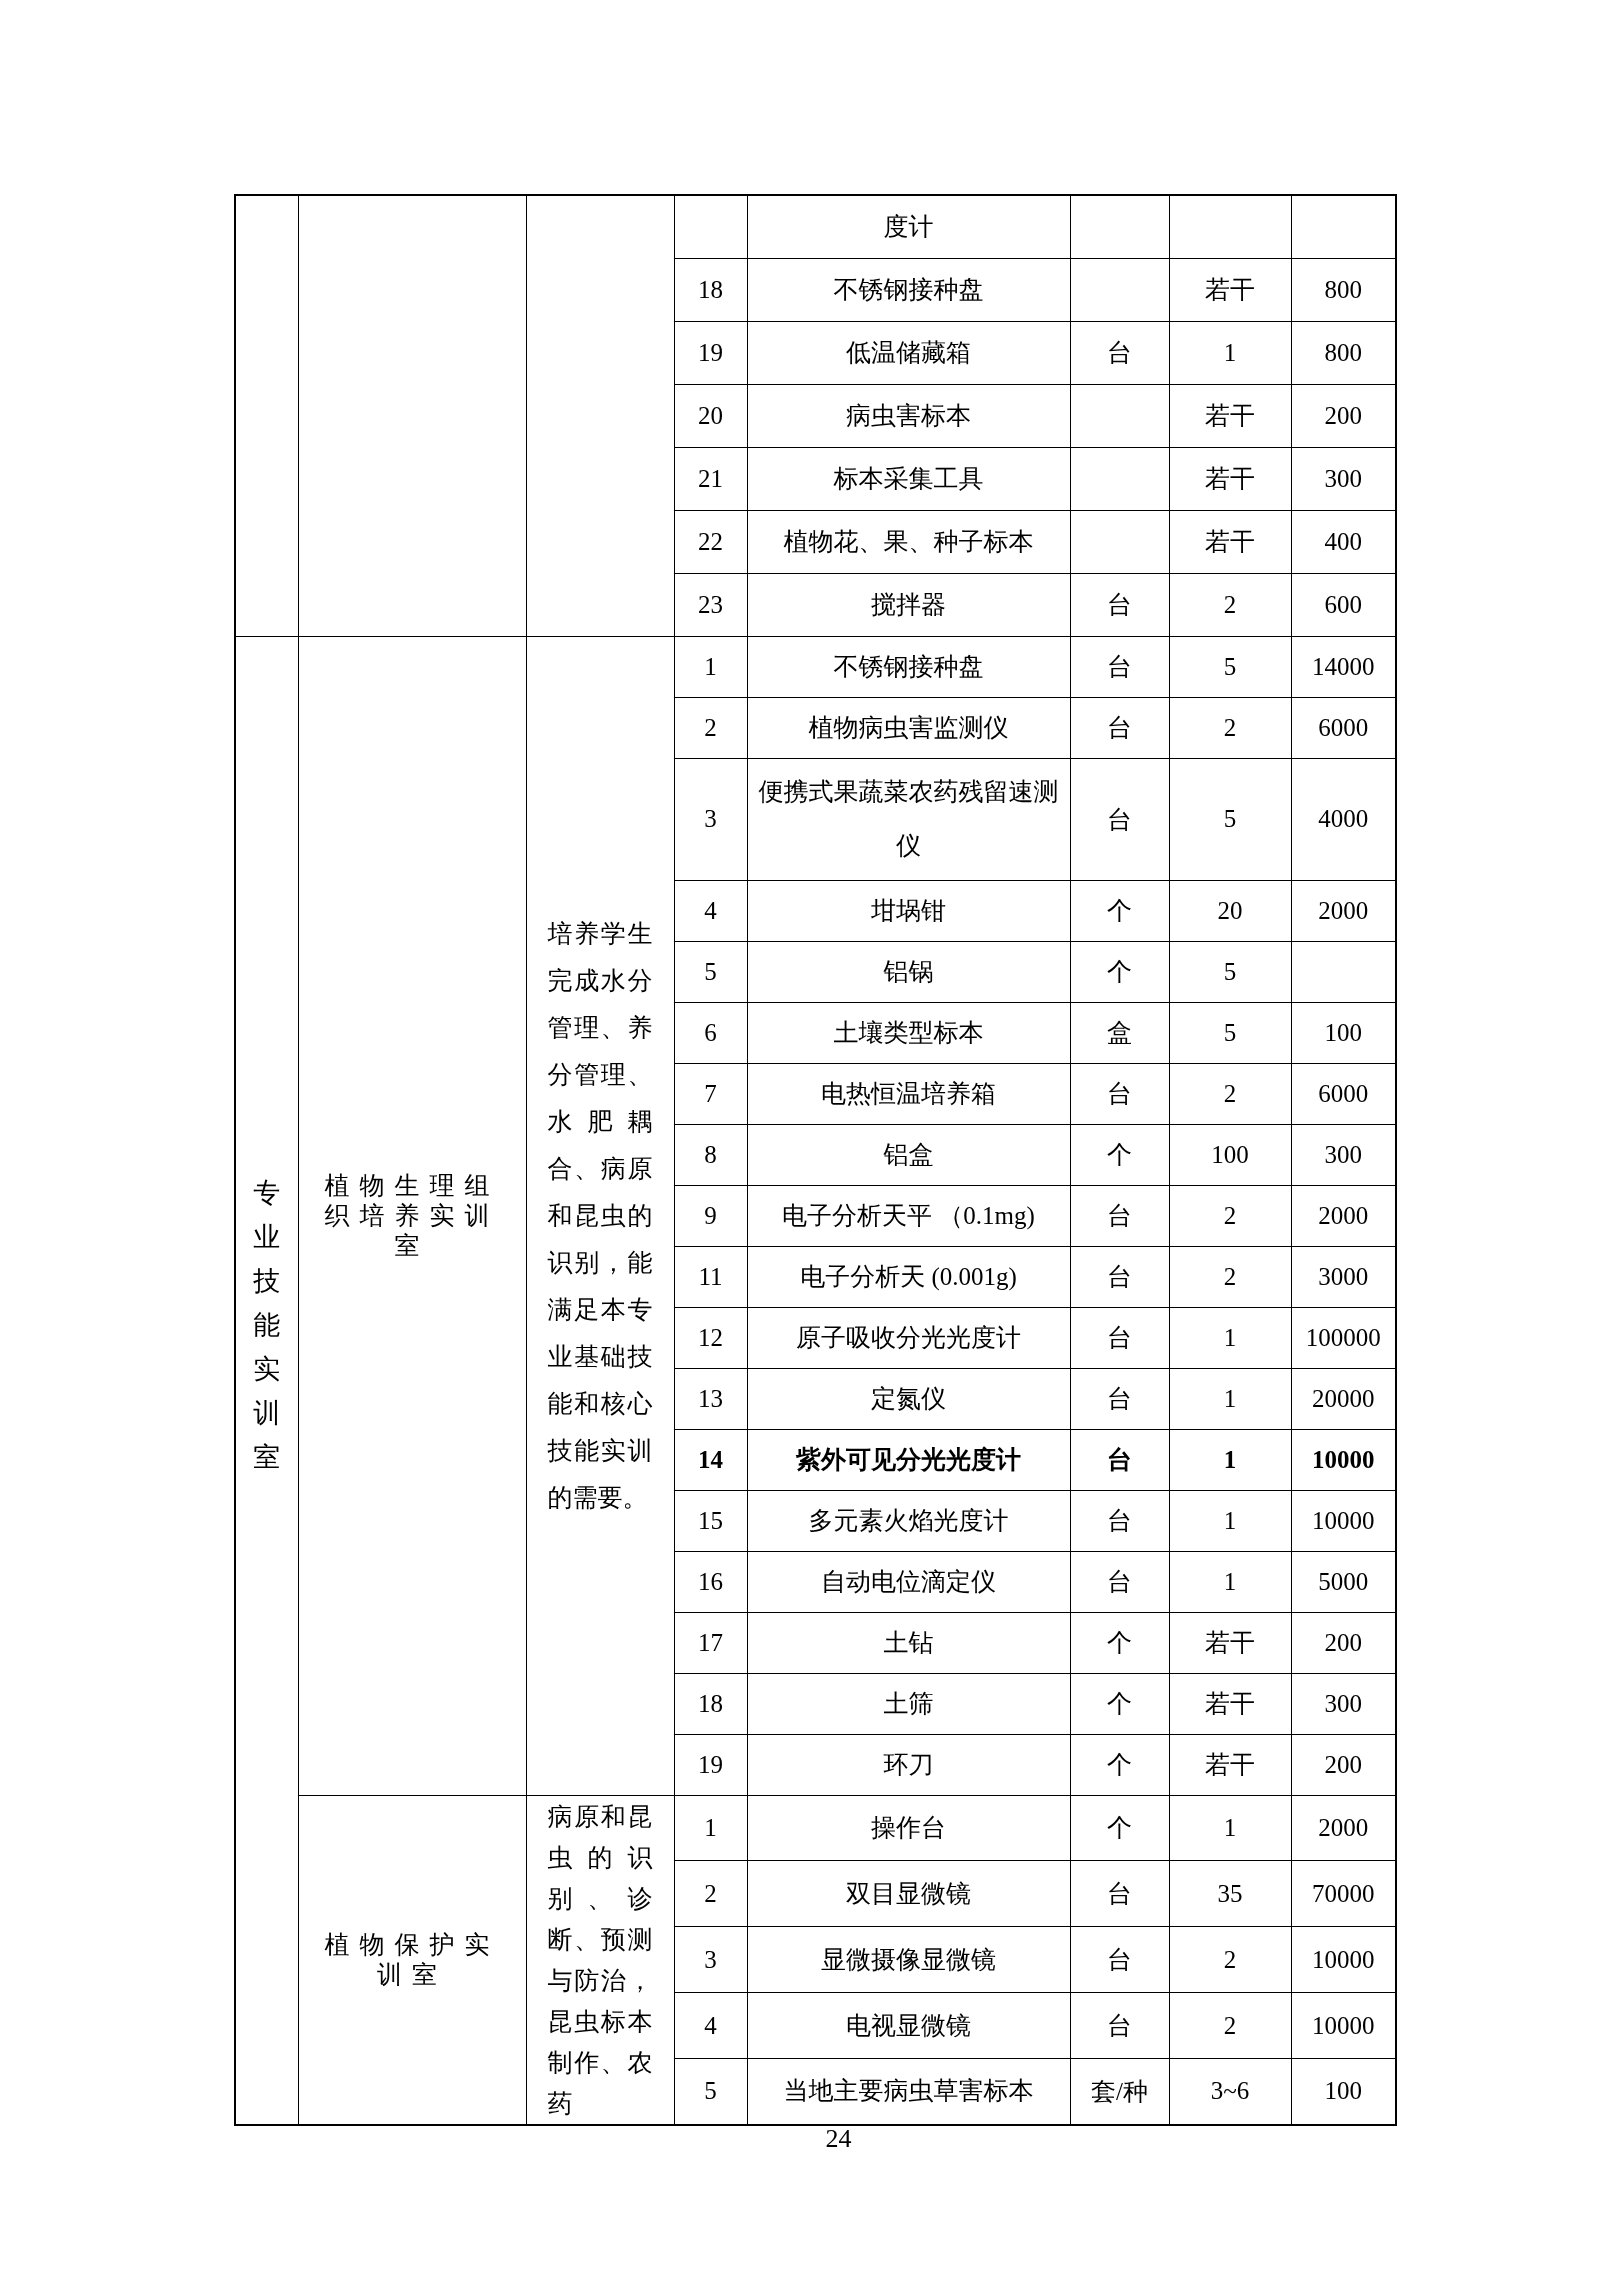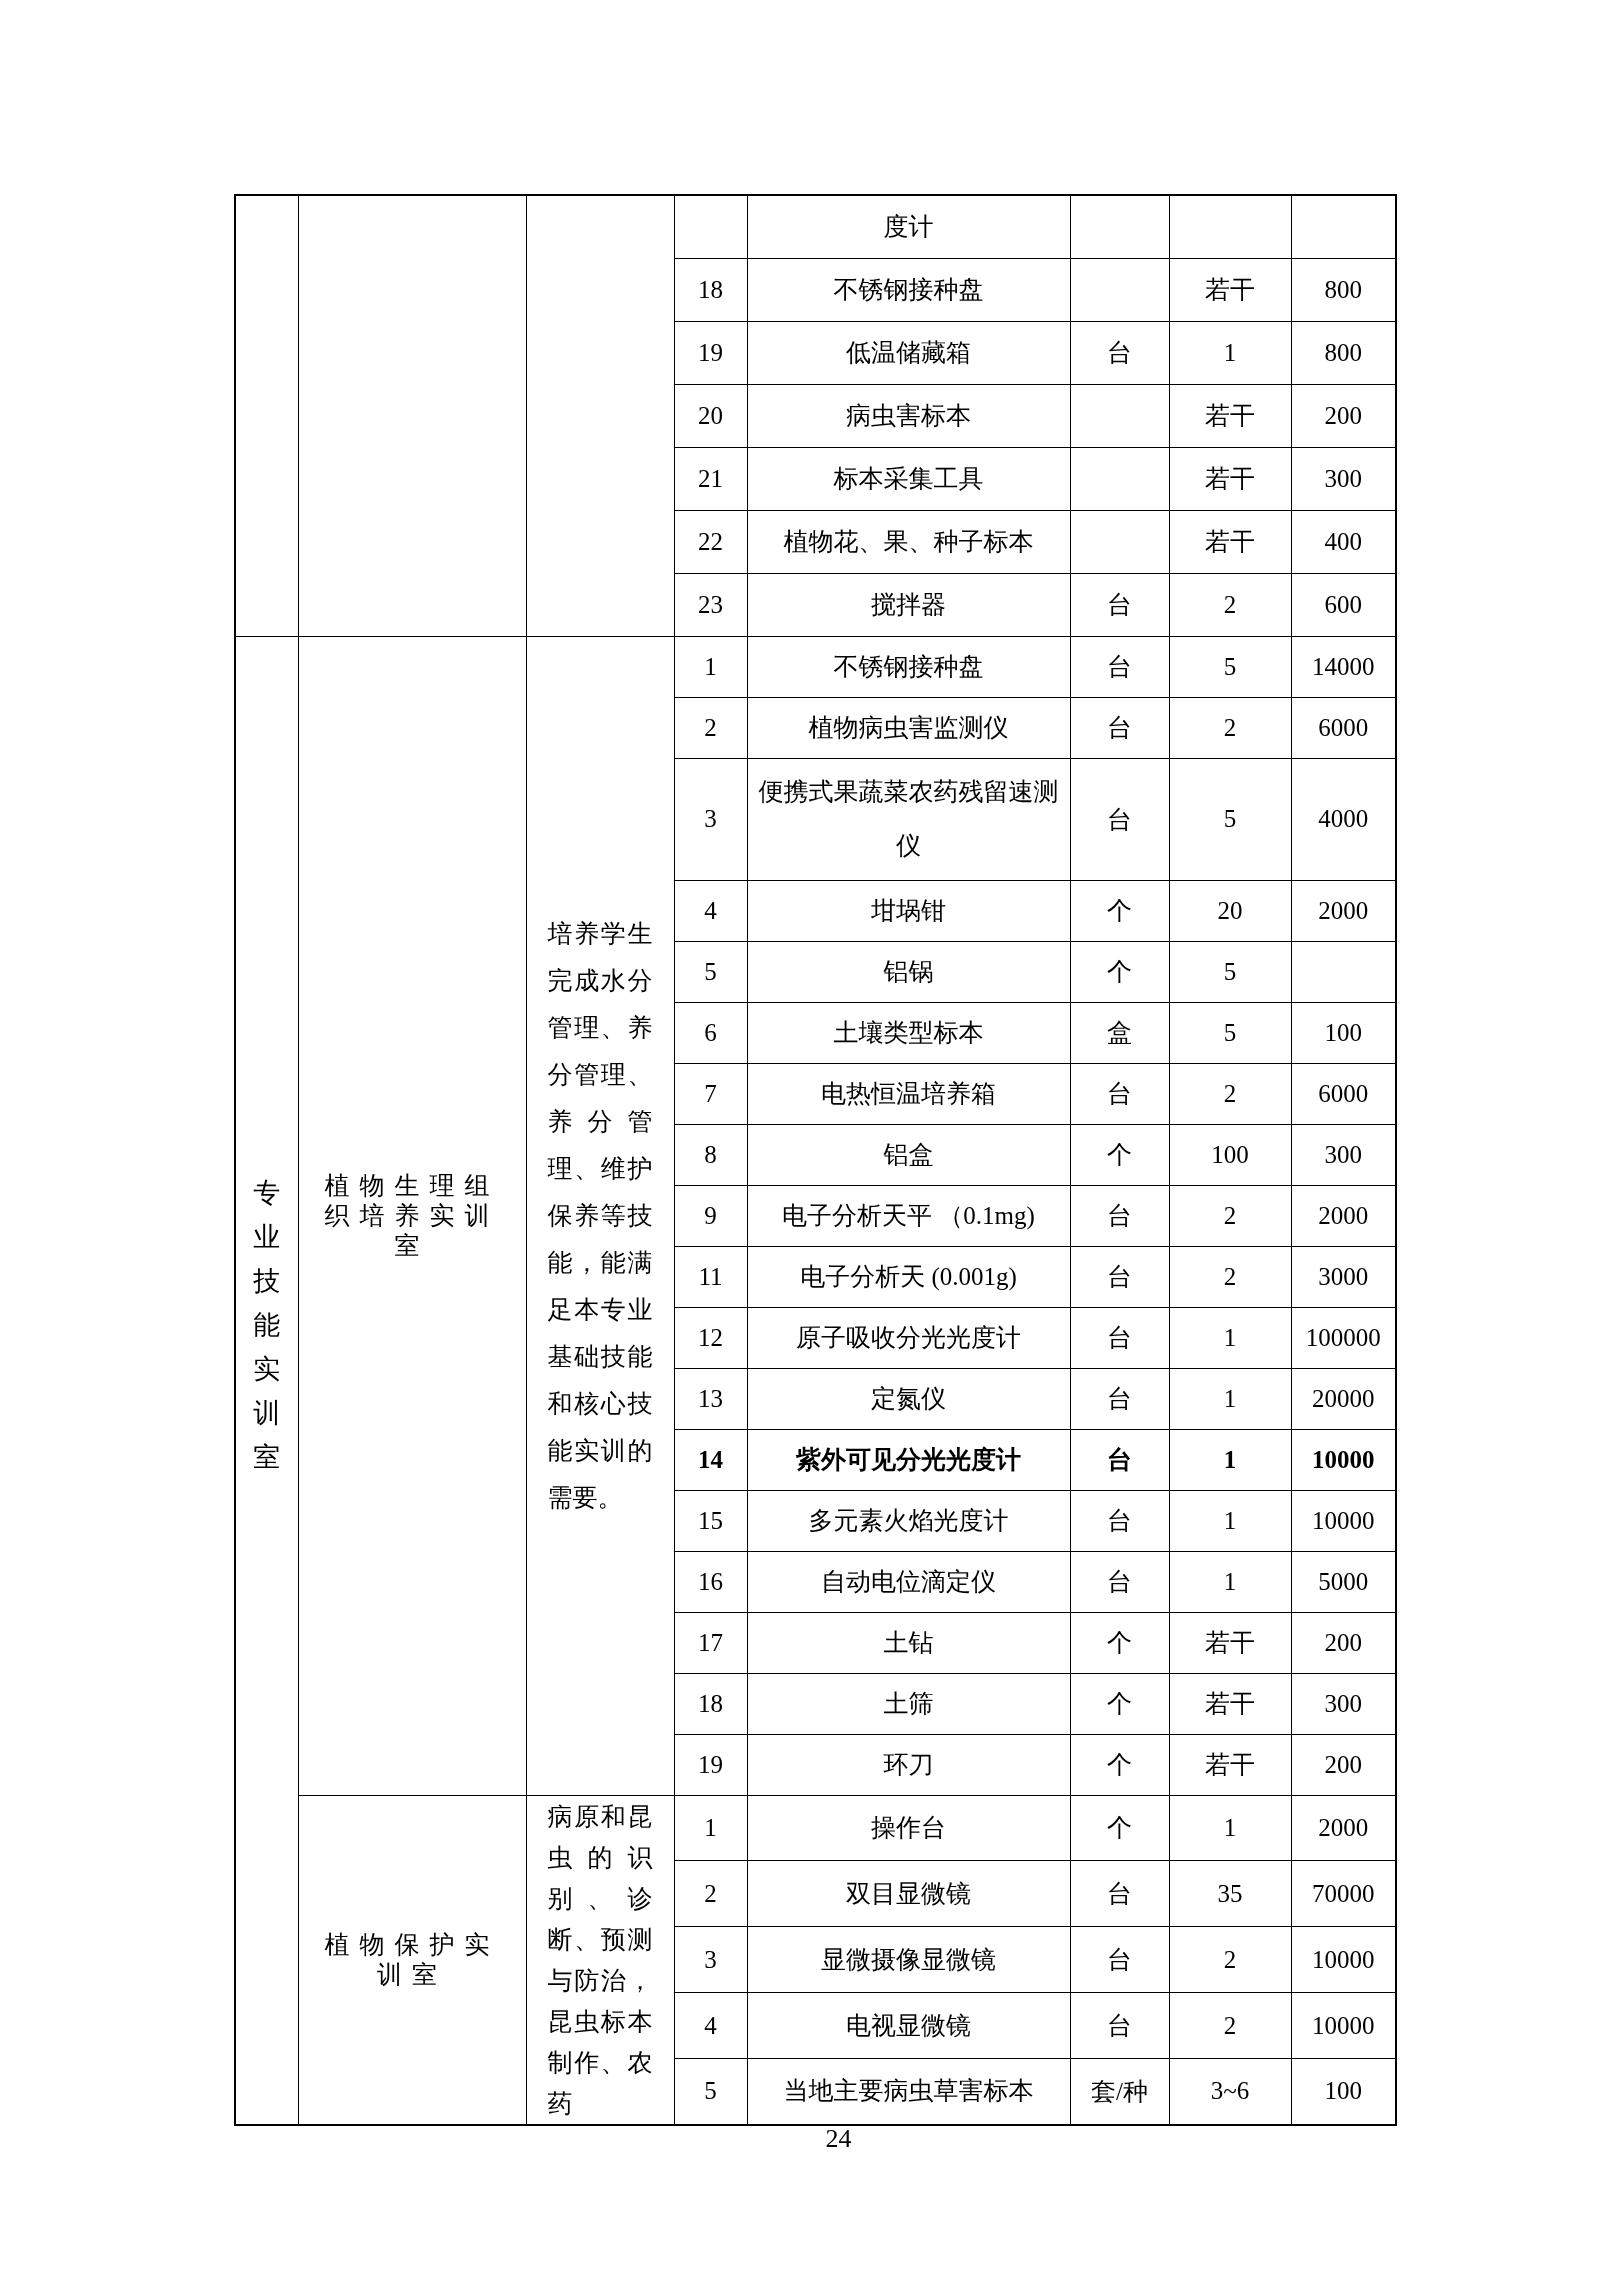--- a/index.html
+++ b/index.html
@@ -148,21 +148,21 @@
               <span>能</span>
               <span>实</span>
               <span>训</span>
               <span>室</span>
             </span>
           </td>
           <td rowspan="18">
             <span class="room-text">植物生理组织培养实训室</span>
           </td>
           <td rowspan="18">
-            <span class="desc-text">培养学生完成水分管理、养分管理、养分管理、维护保养等技能，能满足本专业基础技能和核心技能实训的需要。</span>
+            <span class="desc-text">培养学生完成水分管理、养分管理、水肥耦合、病原和昆虫的识别，能满足本专业基础技能和核心技能实训的需要。</span>
           </td>
           <td class="cell-no">1</td>
           <td class="cell-name">不锈钢接种盘</td>
           <td class="cell-unit">台</td>
           <td class="cell-qty">5</td>
           <td class="cell-price">14000</td>
         </tr>
         <tr style="height: 61px;">
           <td class="cell-no">2</td>
           <td class="cell-name">植物病虫害监测仪</td>

